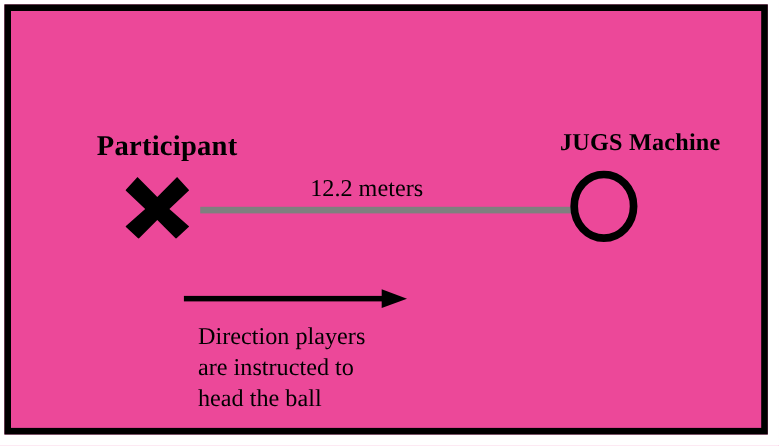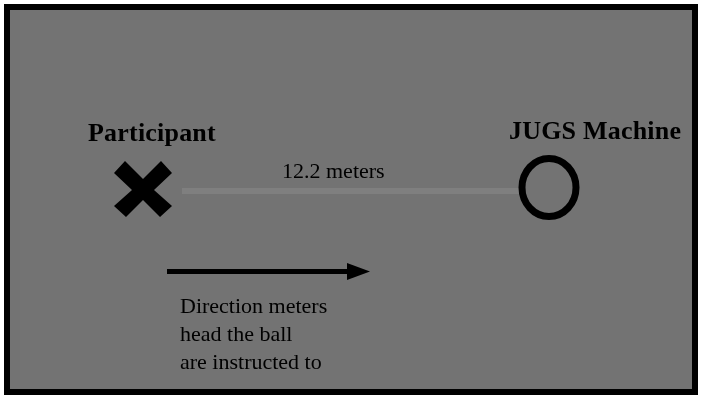--- a/index.html
+++ b/index.html
@@ -23,21 +23,21 @@
 
   
   #figure-frame {
     position: absolute;
     left: 4px;
     top: 4px;
     width: 694px;
     height: 391px;
     box-sizing: border-box;
     border: 6px solid #000000;
-    background: #737373;
+    background: #ec4899;
   }
 
   
   #participant-label {
     position: absolute;
     left: 78px;
     top: 108px;
     font-size: 26px;
     font-weight: bold;
     color: #000000;
@@ -72,21 +72,21 @@
     color: #000000;
     white-space: nowrap;
     text-align: center;
   }
 
   
   #jugs-label {
     position: absolute;
     left: 499px;
     top: 106px;
-    font-size: 26px;
+    font-size: 22px;
     font-weight: bold;
     color: #000000;
     letter-spacing: 0.2px;
     white-space: nowrap;
   }
 
   #jugs-marker {
     position: absolute;
     left: 508px;
     top: 145px;
@@ -143,19 +143,19 @@
     </div>
 
     <div id="direction-arrow">
       <svg width="205" height="26" viewBox="0 0 205 26" aria-hidden="true">
         <rect x="0" y="11" width="186" height="5" fill="#000000"></rect>
         <polygon points="180,5 203,13.5 180,22" fill="#000000"></polygon>
       </svg>
     </div>
 
     <div id="direction-caption">
-      <span class="cap-line">Direction meters</span>
+      <span class="cap-line">Direction players</span>
+      <span class="cap-line">are instructed to</span>
       <span class="cap-line">head the ball</span>
-      <span class="cap-line">are instructed to</span>
     </div>
 
   </div>
 </div>
 
 </body></html>

